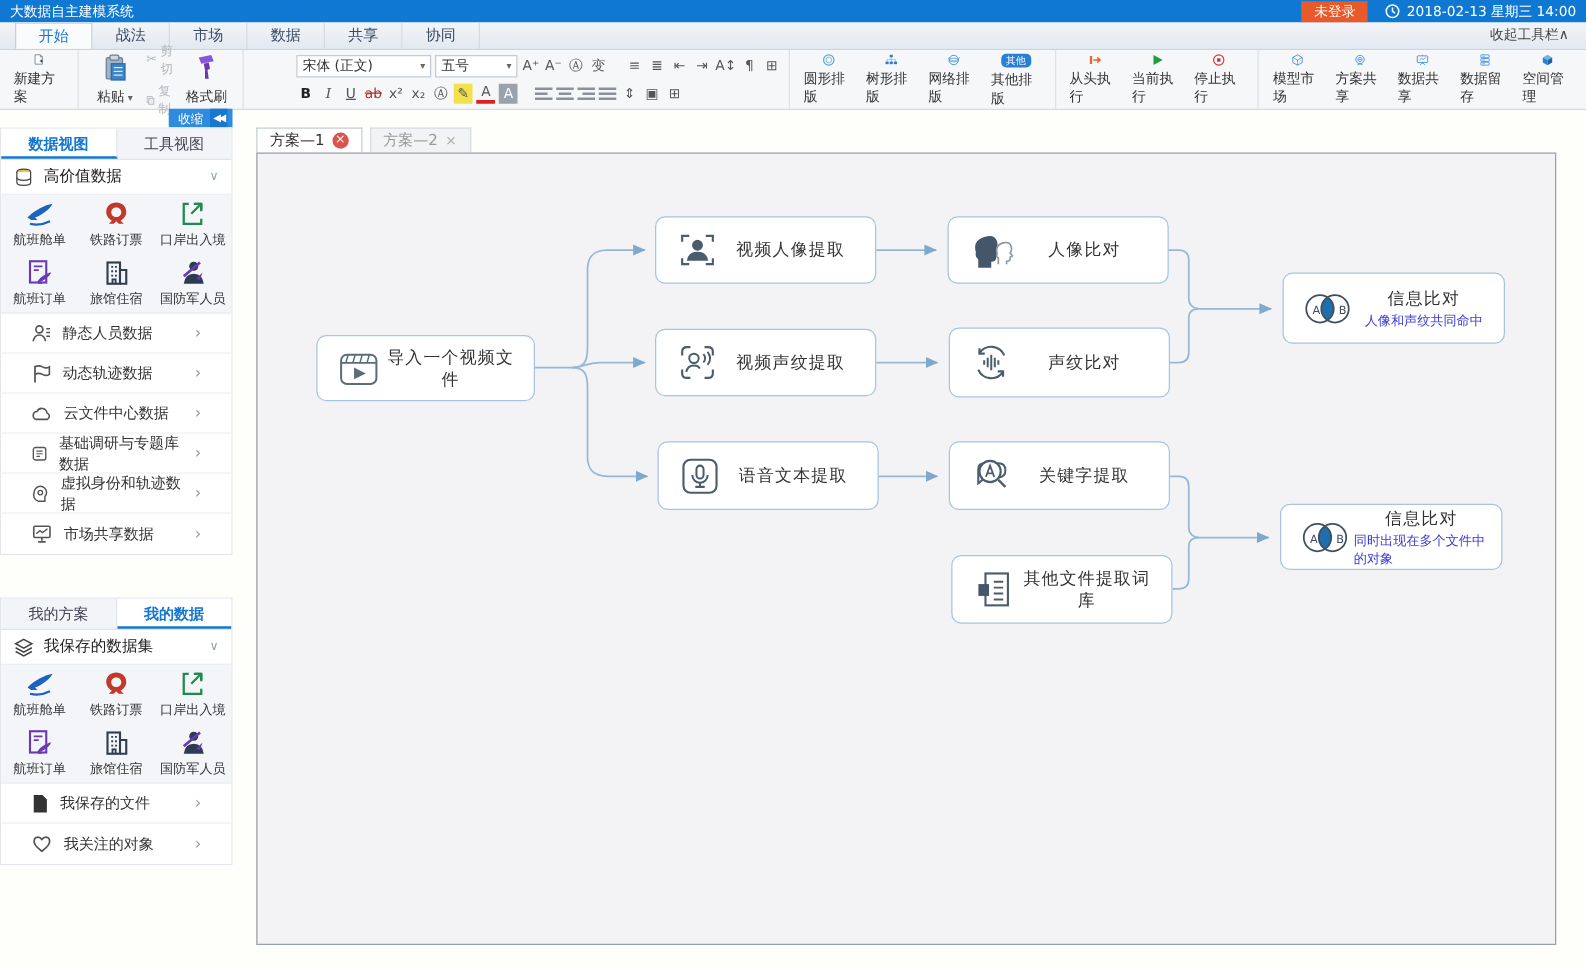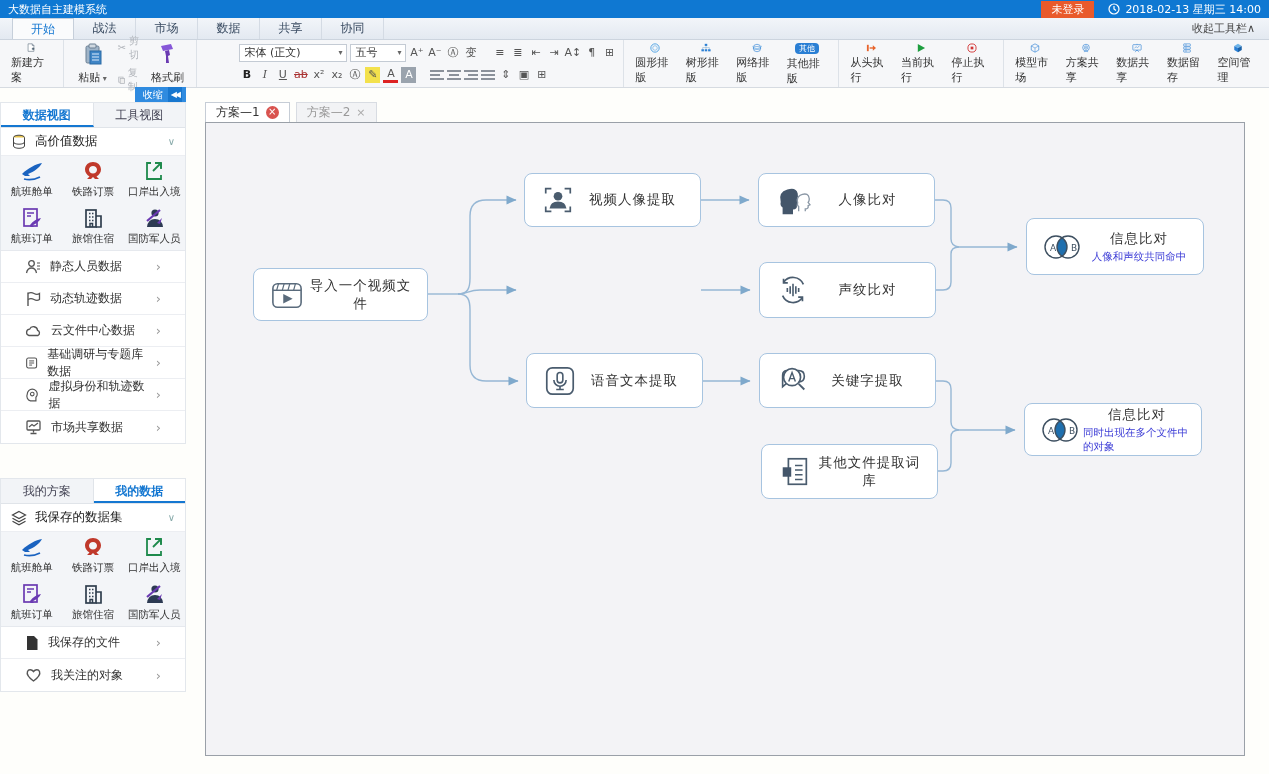--- a/index.html
+++ b/index.html
@@ -10,21 +10,21 @@
   
   .titlebar { position:absolute; left:0; top:0; width:1269px; height:18px; background:#0f78d2;
     display:flex; align-items:center; color:#fff; font-size:11px; padding:0 8px; }
   .titlebar .title { flex:1; }
   .badge-login { background:#e95a2b; color:#fff; padding:1px 10px; font-size:11px; margin-right:14px; }
   .clock { display:flex; align-items:center; gap:5px; font-size:11px; }
 
   
   .ribbon-tabs { position:absolute; left:0; top:18px; width:1269px; height:22px;
     background:linear-gradient(#f2f5f9,#e3e9f1); border-bottom:1px solid #ccd4de;
-    display:flex; align-items:center; padding-left:12px; }
+    display:flex; align-items:flex-start; padding-left:12px; }
   .rtab { width:62px; height:21px; text-align:center; font-size:12px; line-height:21px; color:#3a4c62;
     border-right:1px solid #d4dbe4; cursor:default; }
   .rtab.active { background:#fafbfc; color:#1477d1; border:1px solid #c6cfda; border-bottom:none; }
   .collapse-toolbar { margin-left:auto; font-size:11px; color:#444; padding-right:14px; line-height:20px; }
 
   
   .toolbar { position:absolute; left:0; top:40px; width:1269px; height:48px; background:#f6f7f9;
     border-bottom:1px solid #d6dbe1; display:flex; align-items:stretch; }
   .tgroup { display:flex; align-items:center; border-right:1px solid #dde2e8; padding:2px 6px; }
   .tbtn { display:flex; flex-direction:column; align-items:center; justify-content:space-between;
@@ -164,21 +164,21 @@
       </div>
     </div>
 
     <div class="tgroup">
       <div class="font-group">
         <div class="font-row">
           <div class="selbox" style="width:108px">
             <span>宋体 (正文)</span>
               <span class="caret">▾</span>
             </div>
-          <div class="selbox" style="width:56px">
+          <div class="selbox" style="width:66px">
             <span>五号</span>
               <span class="caret">▾</span>
             </div>
           <span class="fmt">A⁺</span>
           <span class="fmt">A⁻</span>
           <span class="fmt">Ⓐ</span>
           <span class="fmt">变</span>
           <span style="width:8px"></span>
           <span class="fmt">≡</span>
           <span class="fmt">≣</span>
@@ -557,20 +557,30 @@
 
     <div class="node" style="left:318px;top:50px;width:177px;height:54px">
       <svg class="nicon" width="34" height="34" viewBox="0 0 36 36">
         <path d="M5,11 V6 H11 M25,6 H31 V11 M31,25 V30 H25 M11,30 H5 V25" fill="none" stroke="#4a5c6e" stroke-width="1.8"></path>
         <circle cx="18" cy="14" r="4.6" fill="#4a5c6e"></circle>
         <path d="M9,27 Q10,19.5 18,19.5 Q26,19.5 27,27 Z" fill="#4a5c6e"></path>
       </svg>
       <span class="nlabel">视频人像提取</span>
     </div>
 
+    <div class="node" style="left:318px;top:140px;width:177px;height:54px">
+      <svg class="nicon" width="34" height="34" viewBox="0 0 36 36">
+        <path d="M5,12 V9 Q5,5 9,5 H12 M24,5 H27 Q31,5 31,9 V12 M31,24 V27 Q31,31 27,31 H24 M12,31 H9 Q5,31 5,27 V24" fill="none" stroke="#4a5c6e" stroke-width="1.8"></path>
+        <circle cx="15" cy="14.5" r="4" fill="none" stroke="#4a5c6e" stroke-width="1.7"></circle>
+        <path d="M8.5,26 Q9.5,20.5 15,20.5 Q18.5,20.5 20,23" fill="none" stroke="#4a5c6e" stroke-width="1.7"></path>
+        <path d="M23,11 Q26,14.5 23,18" fill="none" stroke="#4a5c6e" stroke-width="1.6"></path>
+        <path d="M26.5,9 Q31,14.5 26.5,20" fill="none" stroke="#4a5c6e" stroke-width="1.6"></path>
+      </svg>
+      <span class="nlabel">视频声纹提取</span>
+    </div>
 
     <div class="node" style="left:320px;top:230px;width:177px;height:55px">
       <svg class="nicon" width="34" height="34" viewBox="0 0 36 36">
         <rect x="4" y="4" width="28" height="28" rx="6" fill="none" stroke="#4a5c6e" stroke-width="1.8"></rect>
         <rect x="15" y="9" width="6" height="11" rx="3" fill="none" stroke="#4a5c6e" stroke-width="1.7"></rect>
         <path d="M11.5,17 A6.5,6.5 0 0 0 24.5,17" fill="none" stroke="#4a5c6e" stroke-width="1.7"></path>
         <path d="M18,23.5 V27 M14,27 H22" stroke="#4a5c6e" stroke-width="1.7"></path>
       </svg>
       <span class="nlabel">语音文本提取</span>
     </div>

